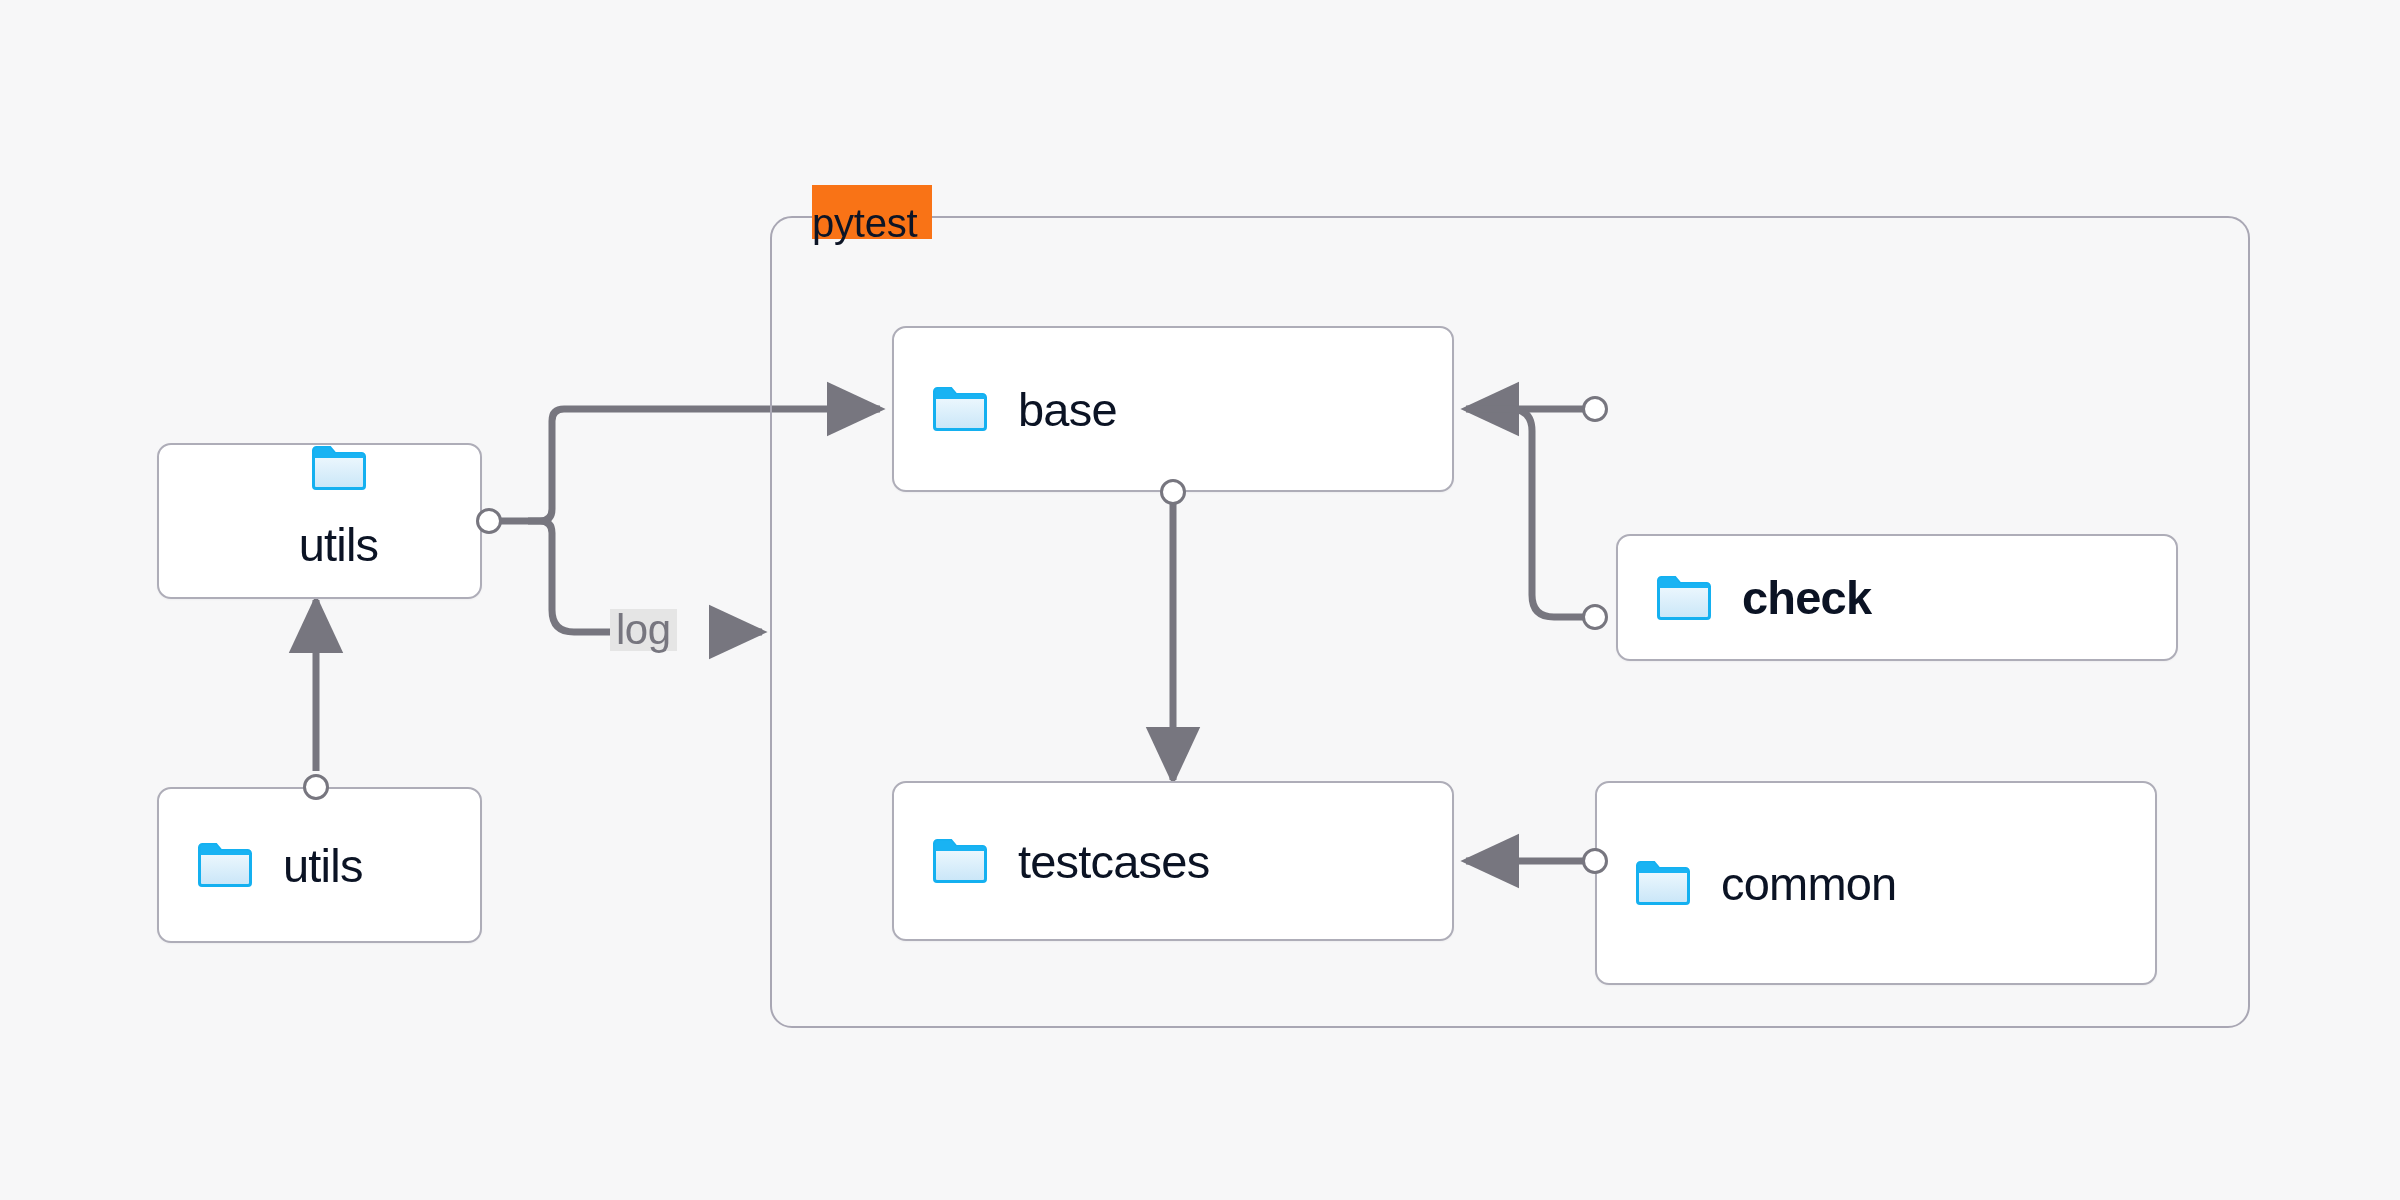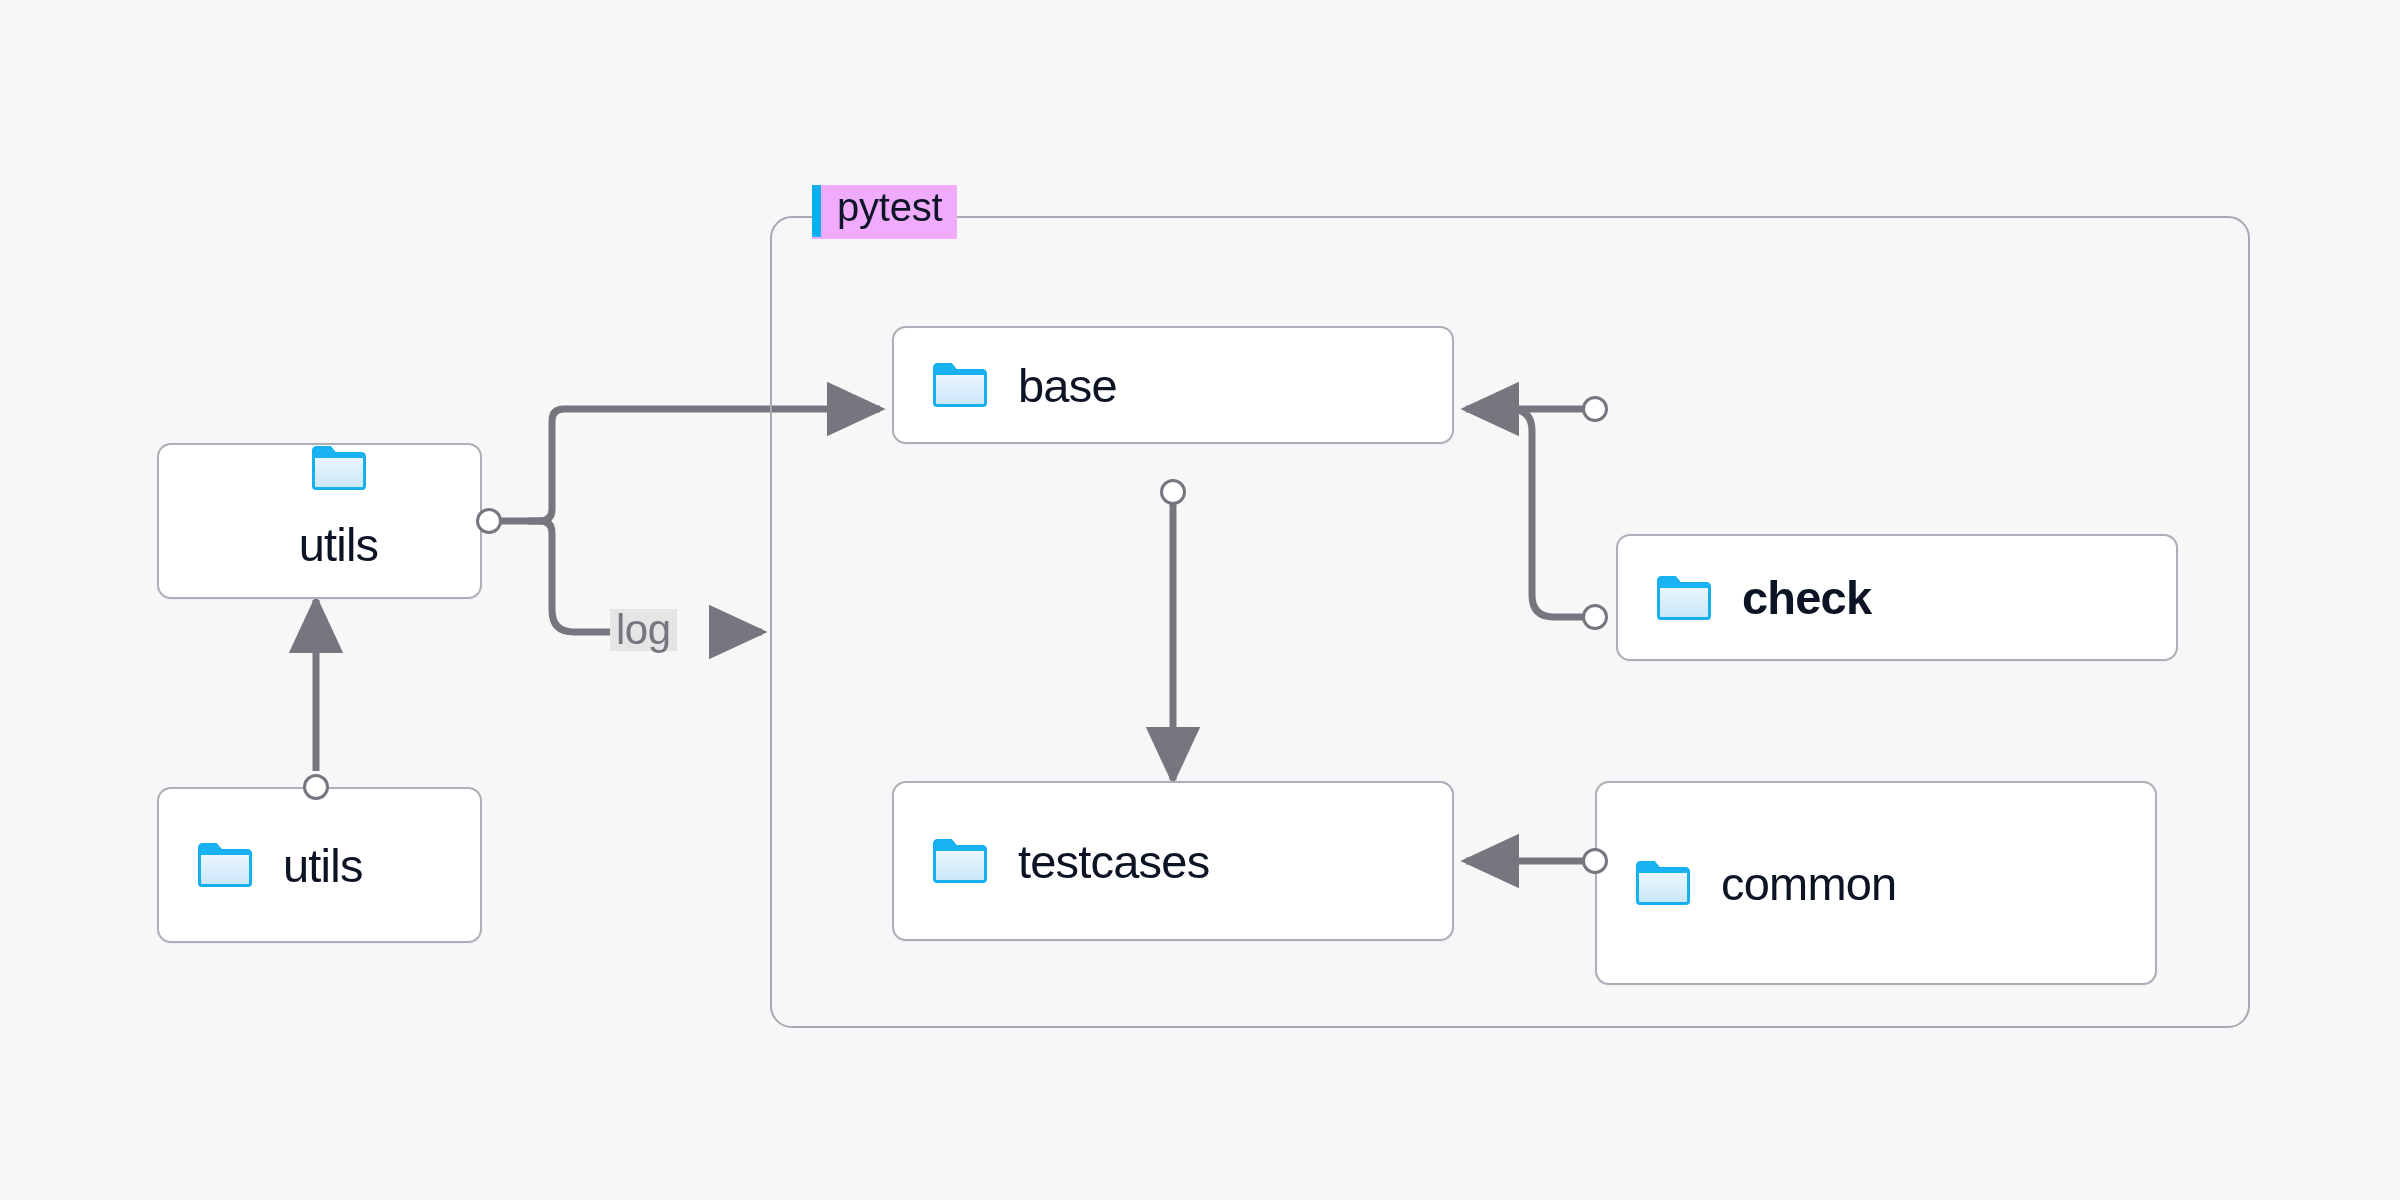--- a/index.html
+++ b/index.html
@@ -27,24 +27,26 @@
   .group-box {
     position: absolute;
     box-sizing: border-box;
     border: 2px solid #a9a7b4;
     border-radius: 22px;
     background: transparent;
   }
   .group-label {
     position: absolute;
     display: flex;
+    align-items: center;
     gap: 16px;
-    background: #f0abfc;
+    background: #f97316;
     padding: 0 14px 0 0;
     height: 54px;
+    flex-direction: column;
   }
   .group-bar {
     width: 9px;
     height: 52px;
     background: #0bb0f0;
     border-radius: 1px;
   }
   .group-title {
     font-size: 40px;
     color: #0d1526;
@@ -158,21 +160,21 @@
 
   <div class="node" style="left:157px; top:787px; width:325px; height:156px;">
     <svg class="folder-icon" viewBox="0 0 56 46">
       <path d="M2.5,10 L2.5,5.5 A3,3 0 0 1 5.5,2.5 L19,2.5 L24,8.5 L50.5,8.5 A3,3 0 0 1 53.5,11.5 L53.5,41 A2.5,2.5 0 0 1 51,43.5 L5,43.5 A2.5,2.5 0 0 1 2.5,41 Z" fill="url(#folderGrad)" stroke="#14b0f0" stroke-width="3"></path>
       <path d="M3.5,4.5 A2.5,2.5 0 0 1 6,2.5 L19,2.5 L24,8.5 L50,8.5 A3,3 0 0 1 53,11 L53,13 L3.5,13 Z" fill="#19b3f3"></path>
     </svg>
     <span class="node-label">utils</span>
   </div>
   <div class="port" style="left:303px; top:774px;"></div>
 
-  <div class="node" style="left:892px; top:326px; width:562px; height:118px;">
+  <div class="node" style="left:892px; top:326px; width:562px; height:166px;">
     <svg class="folder-icon" viewBox="0 0 56 46">
       <path d="M2.5,10 L2.5,5.5 A3,3 0 0 1 5.5,2.5 L19,2.5 L24,8.5 L50.5,8.5 A3,3 0 0 1 53.5,11.5 L53.5,41 A2.5,2.5 0 0 1 51,43.5 L5,43.5 A2.5,2.5 0 0 1 2.5,41 Z" fill="url(#folderGrad)" stroke="#14b0f0" stroke-width="3"></path>
       <path d="M3.5,4.5 A2.5,2.5 0 0 1 6,2.5 L19,2.5 L24,8.5 L50,8.5 A3,3 0 0 1 53,11 L53,13 L3.5,13 Z" fill="#19b3f3"></path>
     </svg>
     <span class="node-label">base</span>
   </div>
   <div class="port" style="left:1160px; top:479px;"></div>
 
   <div class="node" style="left:892px; top:781px; width:562px; height:160px;">
     <svg class="folder-icon" viewBox="0 0 56 46">

